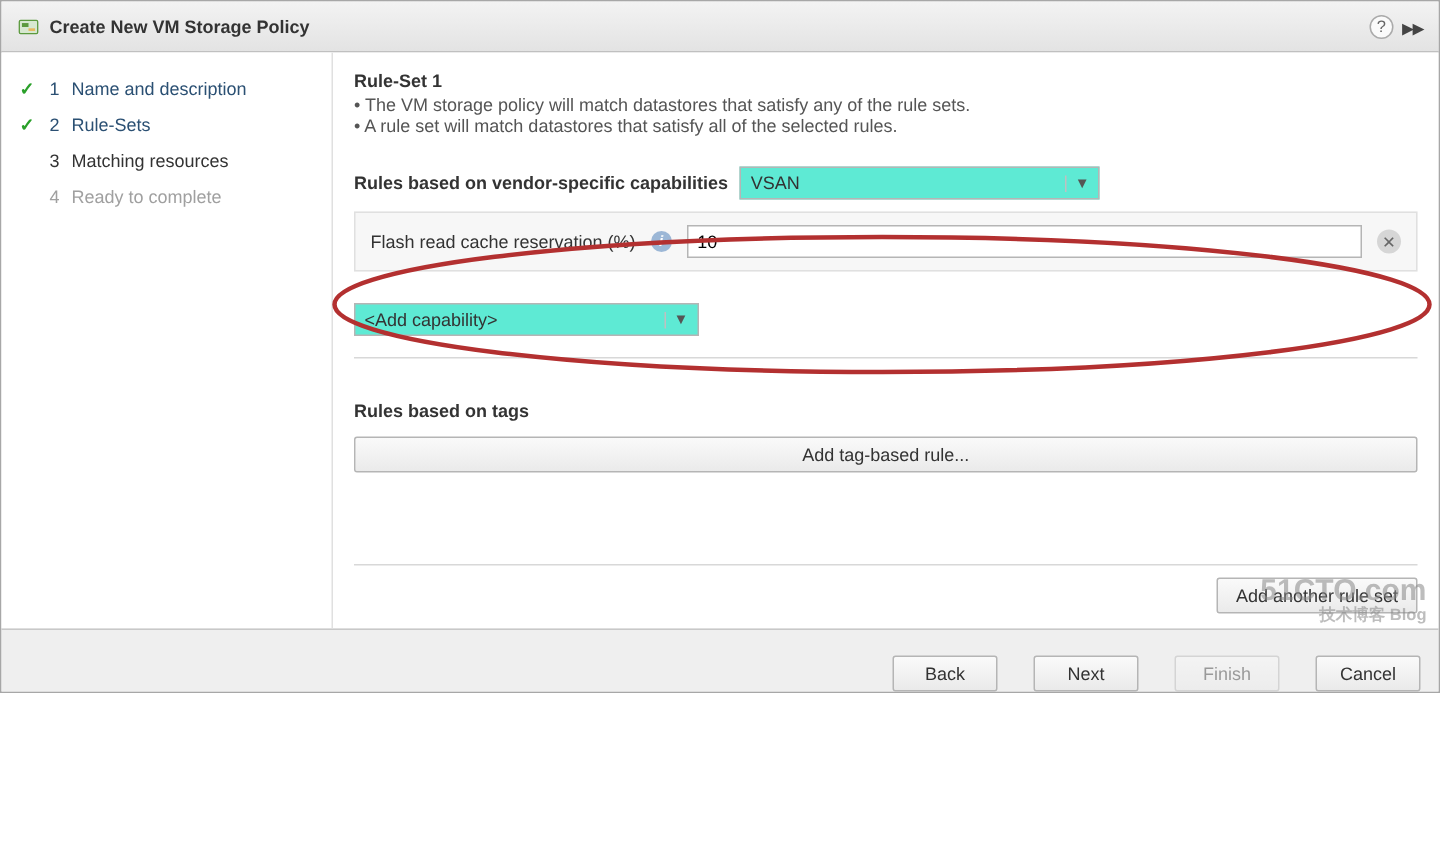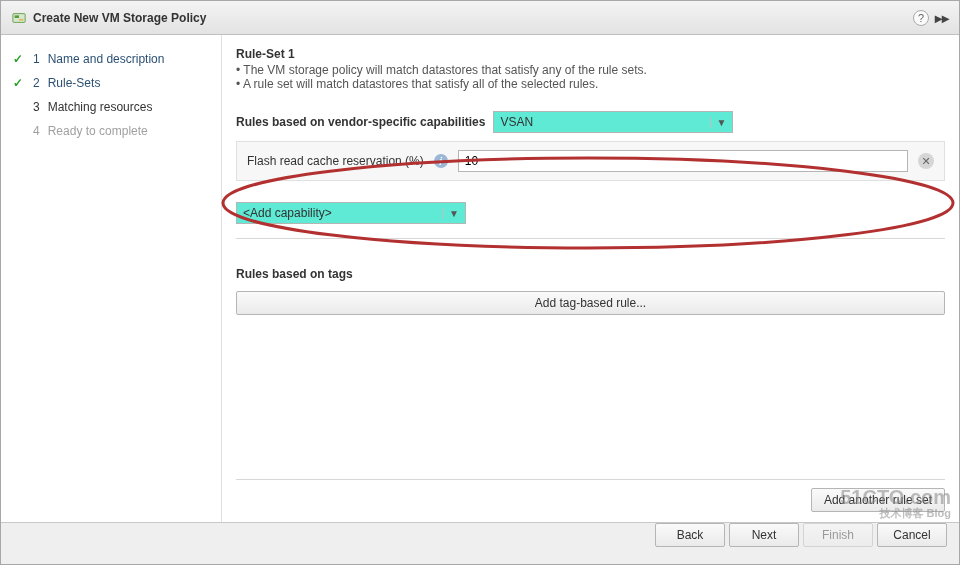--- a/index.html
+++ b/index.html
@@ -8,21 +8,21 @@
     font-size: 12px;
     color: #333;
     background: #fff;
     width: 964px;
     height: 567px;
     overflow: hidden;
     position: relative;
   }
   .dialog {
     width: 960px;
-    height: 565px;
+    height: 462px;
     border: 1px solid #a7a7a7;
     background: #f0f0f0;
     position: relative;
     display: flex;
     flex-direction: column;
   }
   .titlebar {
     height: 34px;
     background: linear-gradient(#f3f3f3, #e3e3e3);
     border-bottom: 1px solid #c0c0c0;
@@ -186,24 +186,24 @@
     justify-content: flex-end;
     padding: 8px 0 10px 0;
     border-top: 1px solid #d8d8d8;
   }
 
   .footer {
     height: 42px;
     background: #efefef;
     border-top: 1px solid #c8c8c8;
     display: flex;
-    align-items: flex-start;
+    align-items: flex-end;
     justify-content: flex-end;
     padding: 0 12px;
-    gap: 4px;
+    gap: 24px;
   }
   .footer .btn { min-width: 70px; }
 
   .watermark {
     position: absolute;
     right: 8px;
     bottom: 44px;
     color: #888;
     opacity: 0.55;
     font-size: 20px;

